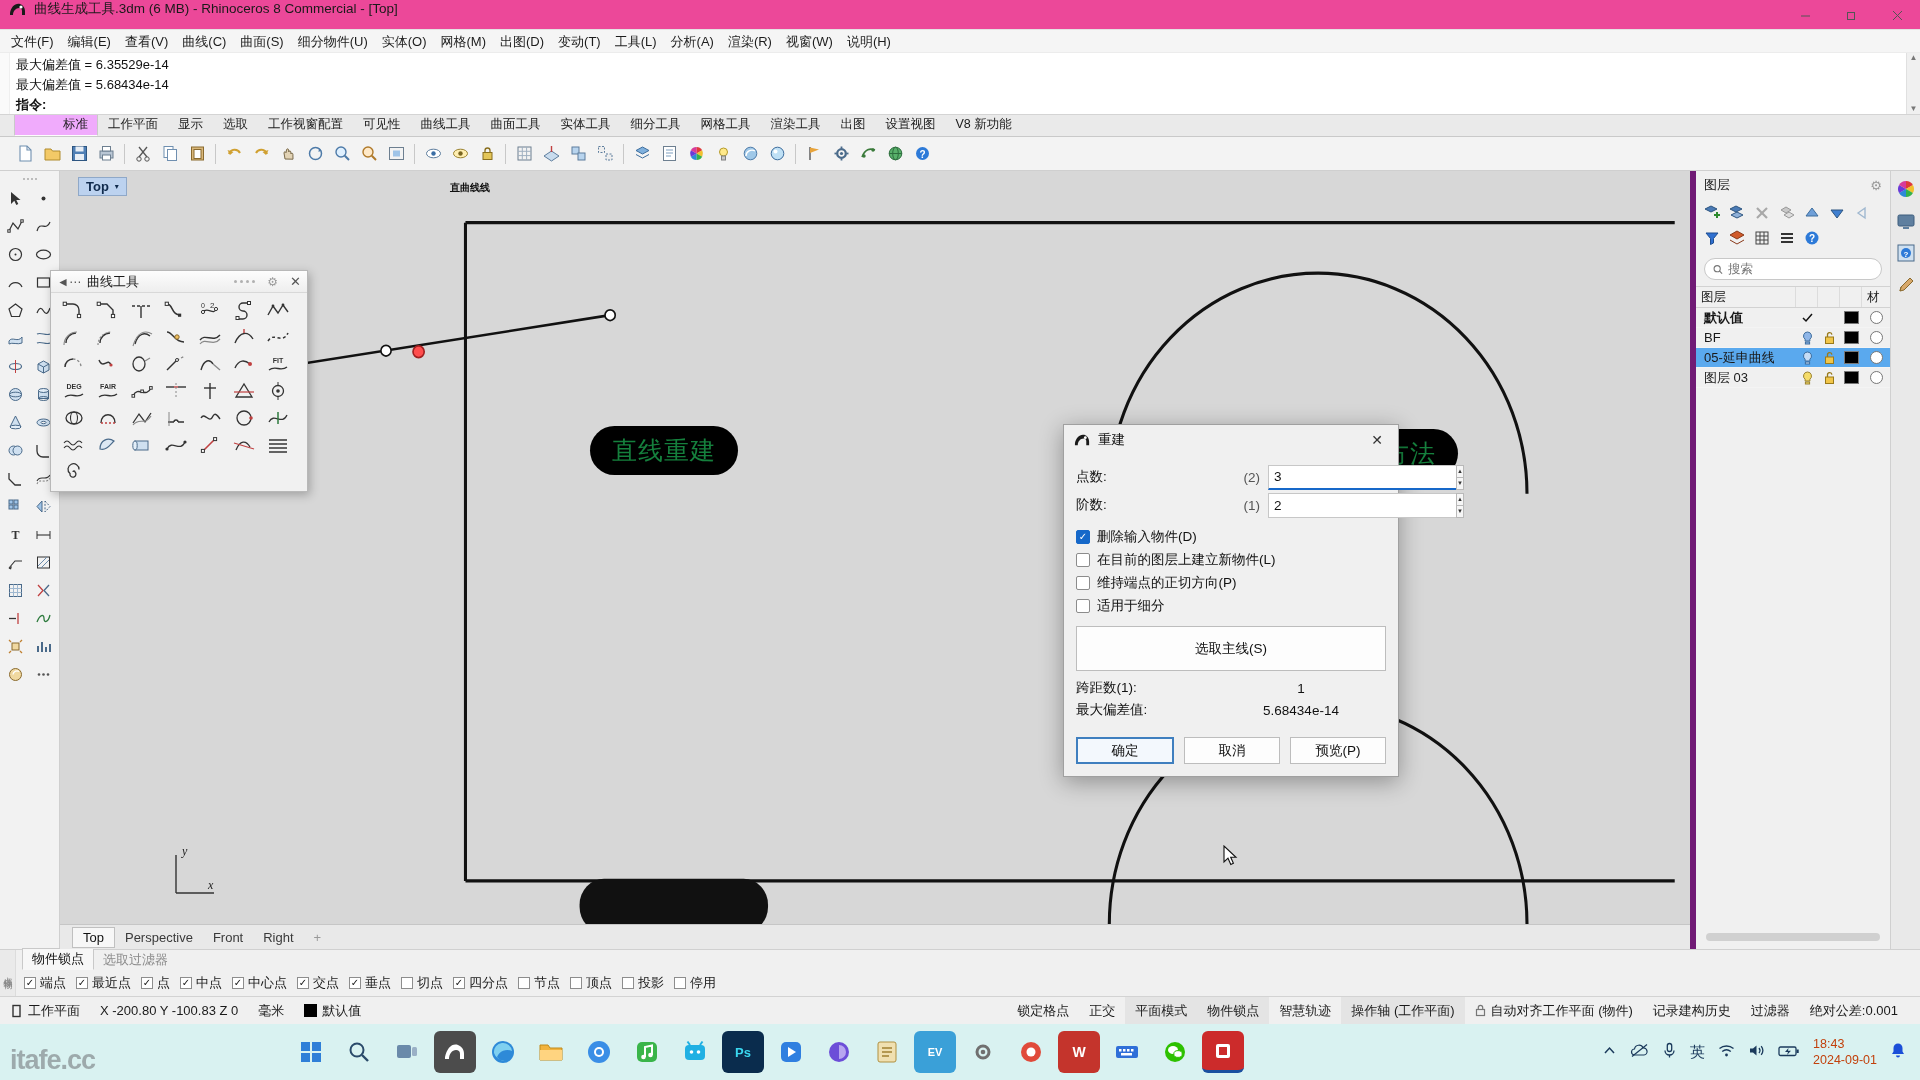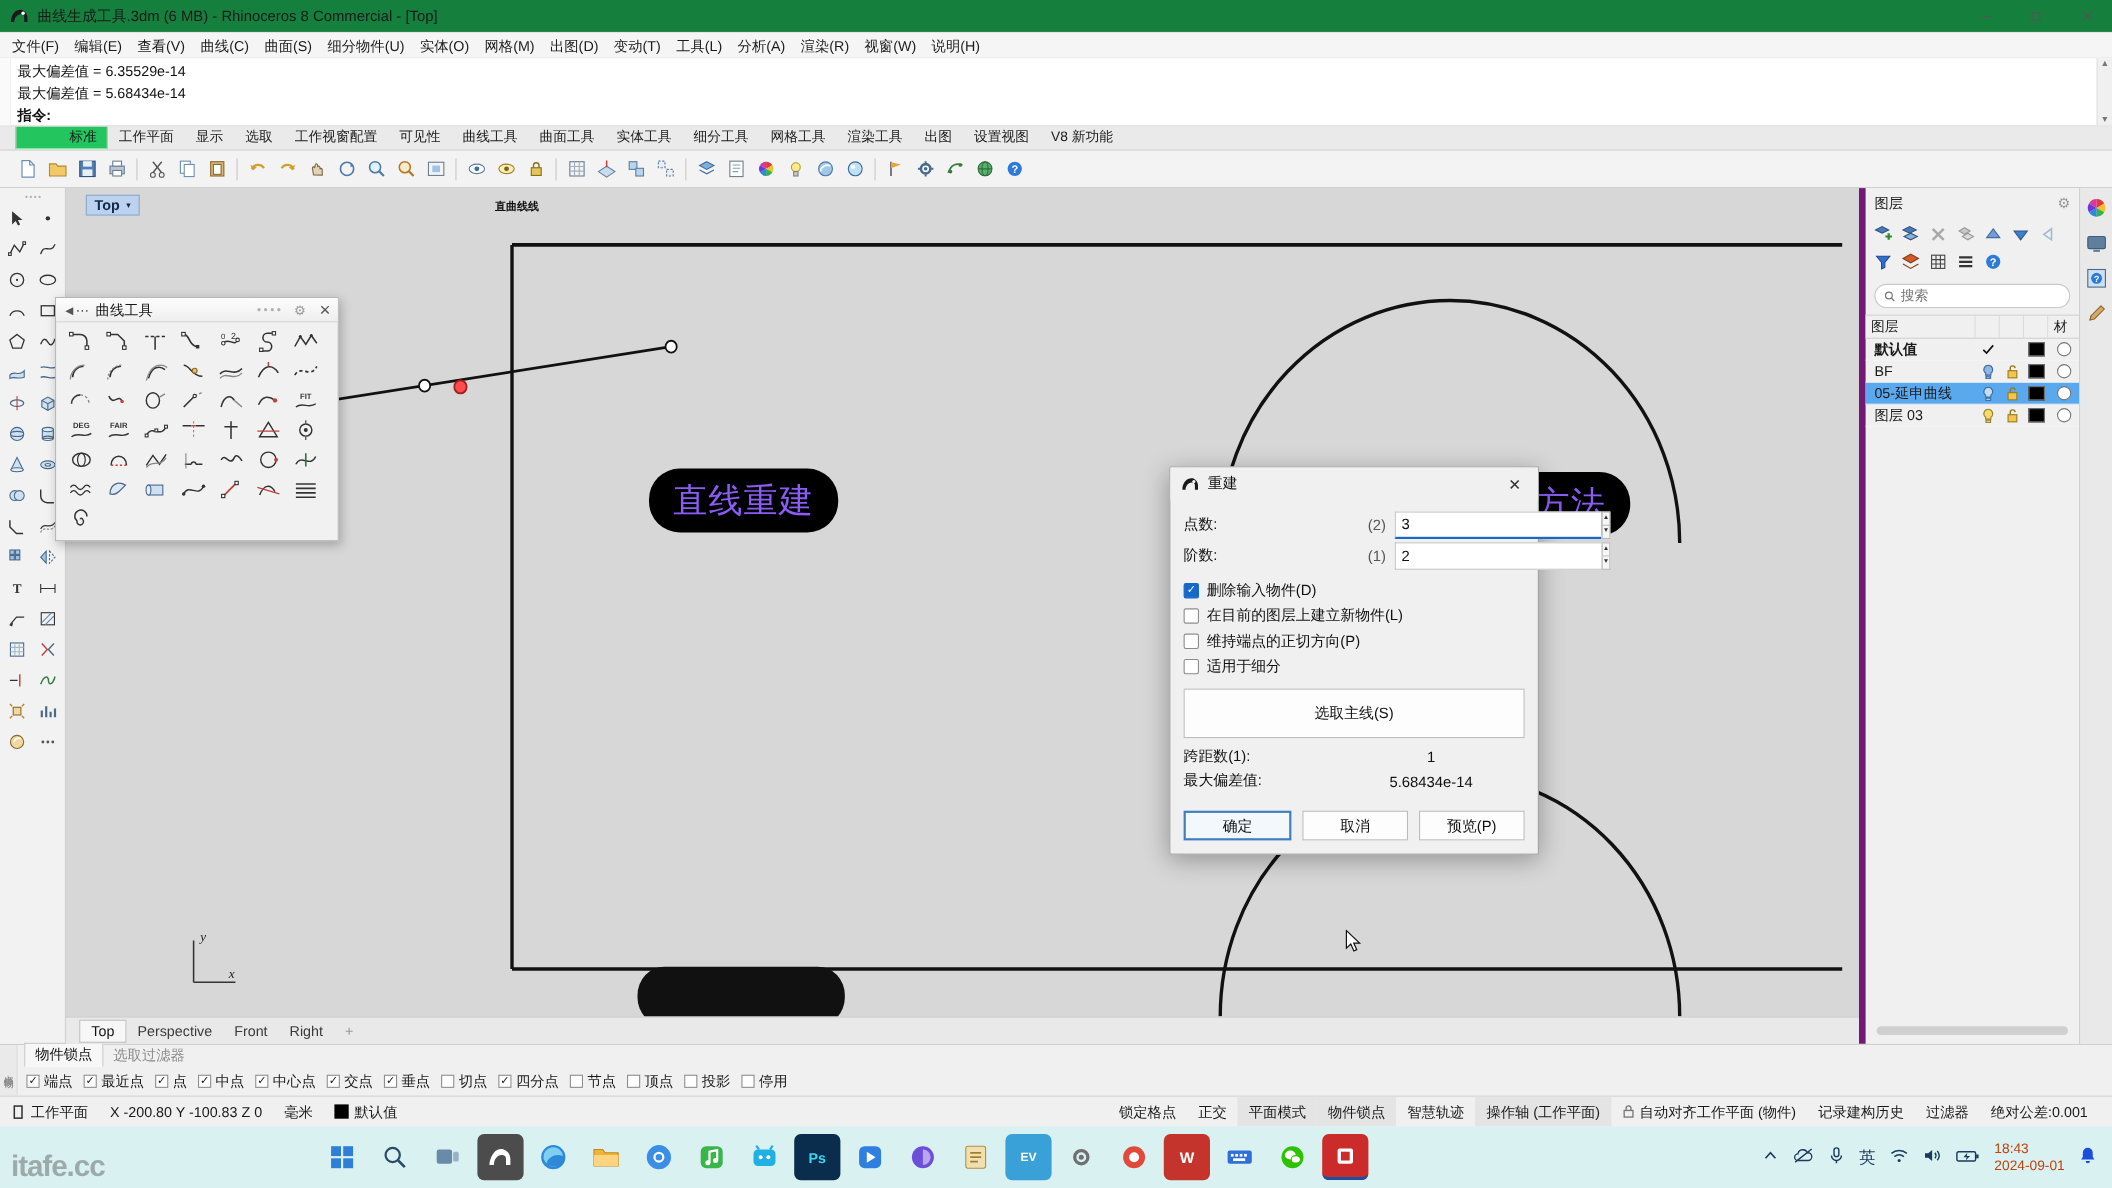--- a/index.html
+++ b/index.html
@@ -8,21 +8,21 @@
     font-family: "Liberation Sans", "DejaVu Sans", sans-serif;
     font-size: 13px;
     color: #1a1a1a;
     background: #f0f0f0;
     -webkit-font-smoothing: antialiased;
   }
   .app { position:relative; width:1920px; height:1080px; display:flex; flex-direction:column; background:#f5f5f5; }
 
   
   .titlebar {
-    height:30px; background:#15803d; display:flex; align-items:center;
+    height:30px; background:#ec4899; display:flex; align-items:flex-start;
     border-bottom:1px solid #e3e3e3; flex:0 0 30px;
   }
   .title-icon { width:20px; height:20px; margin-left:8px; margin-right:6px; display:flex; align-items:center; justify-content:center; }
   .title-text { font-size:13.5px; color:#1a1a1a; white-space:nowrap; }
   .win-controls { margin-left:auto; display:flex; height:30px; }
   .win-btn { width:46px; height:30px; display:flex; align-items:center; justify-content:center; color:#555; font-size:12px; }
 
   
   .menubar {
     height:23px; background:#f5f5f5; display:flex; align-items:center;
@@ -41,21 +41,21 @@
 
   
   .tabrow {
     height:22px; background:#eaeaea; display:flex; align-items:flex-end;
     flex:0 0 22px; padding-left:14px; border-bottom:1px solid #c9c9c9;
   }
   .tab {
     font-size:12.5px; padding:2px 9px 3px 9px; color:#1b1b1b; white-space:nowrap;
     border:1px solid transparent; line-height:16px;
   }
-  .tab.active { background:#22c55e; border:1px solid #c9c9c9; border-bottom-color:#fcfcfc;padding-left:48px; }
+  .tab.active { background:#f0abfc; border:1px solid #c9c9c9; border-bottom-color:#fcfcfc;padding-left:48px; }
 
   
   .icontoolbar {
     height:34px; background:#f3f3f3; display:flex; align-items:center;
     flex:0 0 34px; padding-left:12px; border-bottom:1px solid #cfcfcf; gap:1px;
   }
   .tbtn { width:26px; height:26px; display:flex; align-items:center; justify-content:center; border:1px solid transparent; border-radius:2px; }
   .tbsep { width:1px; height:20px; background:#c8c8c8; margin:0 4px; }
 
   
@@ -76,22 +76,22 @@
   .viewwrap { flex:1; position:relative; background:#d7d7d7; min-width:0; display:flex; flex-direction:column; }
   .viewport { flex:1; position:relative; background:#d7d7d7; overflow:hidden; }
   .vp-label { position:absolute; left:18px; top:6px; }
   .vp-name {
     background:#bcd2ef; border:1px solid #8fa8c8; color:#102a4c; font-size:13px;
     padding:1px 7px; display:inline-flex; align-items:center; gap:6px; font-weight:600;
   }
   .vp-caret { font-size:8px; }
   .axis { position:absolute; left:108px; bottom:22px; }
   .black-pill {
-    position:absolute; background:#000; color:#8b5cf6; border-radius:28px;
-    font-size:31px; padding:8px 22px; letter-spacing:1px; white-space:nowrap; font-weight:500;
+    position:absolute; background:#000; color:#15803d; border-radius:28px;
+    font-size:25px; padding:8px 22px; letter-spacing:1px; white-space:nowrap; font-weight:500;
   }
   .tiny-label { position:absolute; font-size:10px; color:#111; font-weight:700; }
 
   
   .vptabs { height:25px; background:#e9e9e9; display:flex; align-items:center; padding-left:12px; border-top:1px solid #c6c6c6; flex:0 0 25px; }
   .vptab { font-size:13px; padding:2px 10px; color:#3a3a3a; }
   .vptab.active { background:#f7f7f7; border:1px solid #c0c0c0; color:#111; }
 
   
   .rightpanel { width:200px; background:#f0f0f0; border-left:6px solid #701a75; display:flex; flex-direction:column; flex:0 0 200px; }

